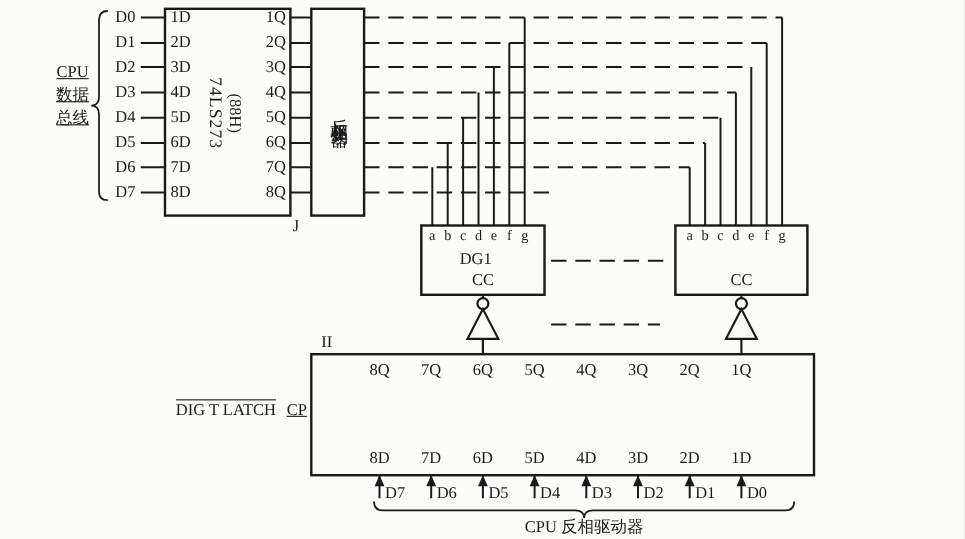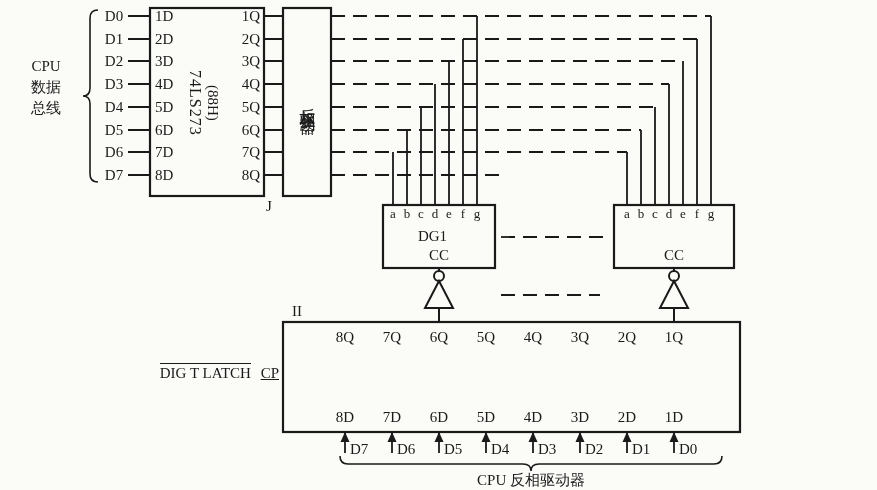--- a/index.html
+++ b/index.html
@@ -78,21 +78,21 @@
       <polygon points="392,432 387.5,442 396.5,442"></polygon>
       <polygon points="439,432 434.5,442 443.5,442"></polygon>
       <polygon points="486,432 481.5,442 490.5,442"></polygon>
       <polygon points="533,432 528.5,442 537.5,442"></polygon>
       <polygon points="580,432 575.5,442 584.5,442"></polygon>
       <polygon points="627,432 622.5,442 631.5,442"></polygon>
       <polygon points="674,432 669.5,442 678.5,442"></polygon>
     </g>
   </svg>
 
-  <div class="t c" style="left:20px;top:56px;width:52px;line-height:21px;white-space:normal;">
+  <div class="t c" style="left:40px;top:56px;width:52px;line-height:21px;white-space:normal;text-decoration:underline;">
     <span style="display:block">CPU</span>
     <span style="display:block">数据</span>
     <span style="display:block">总线</span>
   </div>
 
   <span class="t c" style="left:100px;top:7px;width:28px">D0</span>
   <span class="t c" style="left:100px;top:30px;width:28px">D1</span>
   <span class="t c" style="left:100px;top:52px;width:28px">D2</span>
   <span class="t c" style="left:100px;top:75px;width:28px">D3</span>
   <span class="t c" style="left:100px;top:98px;width:28px">D4</span>

